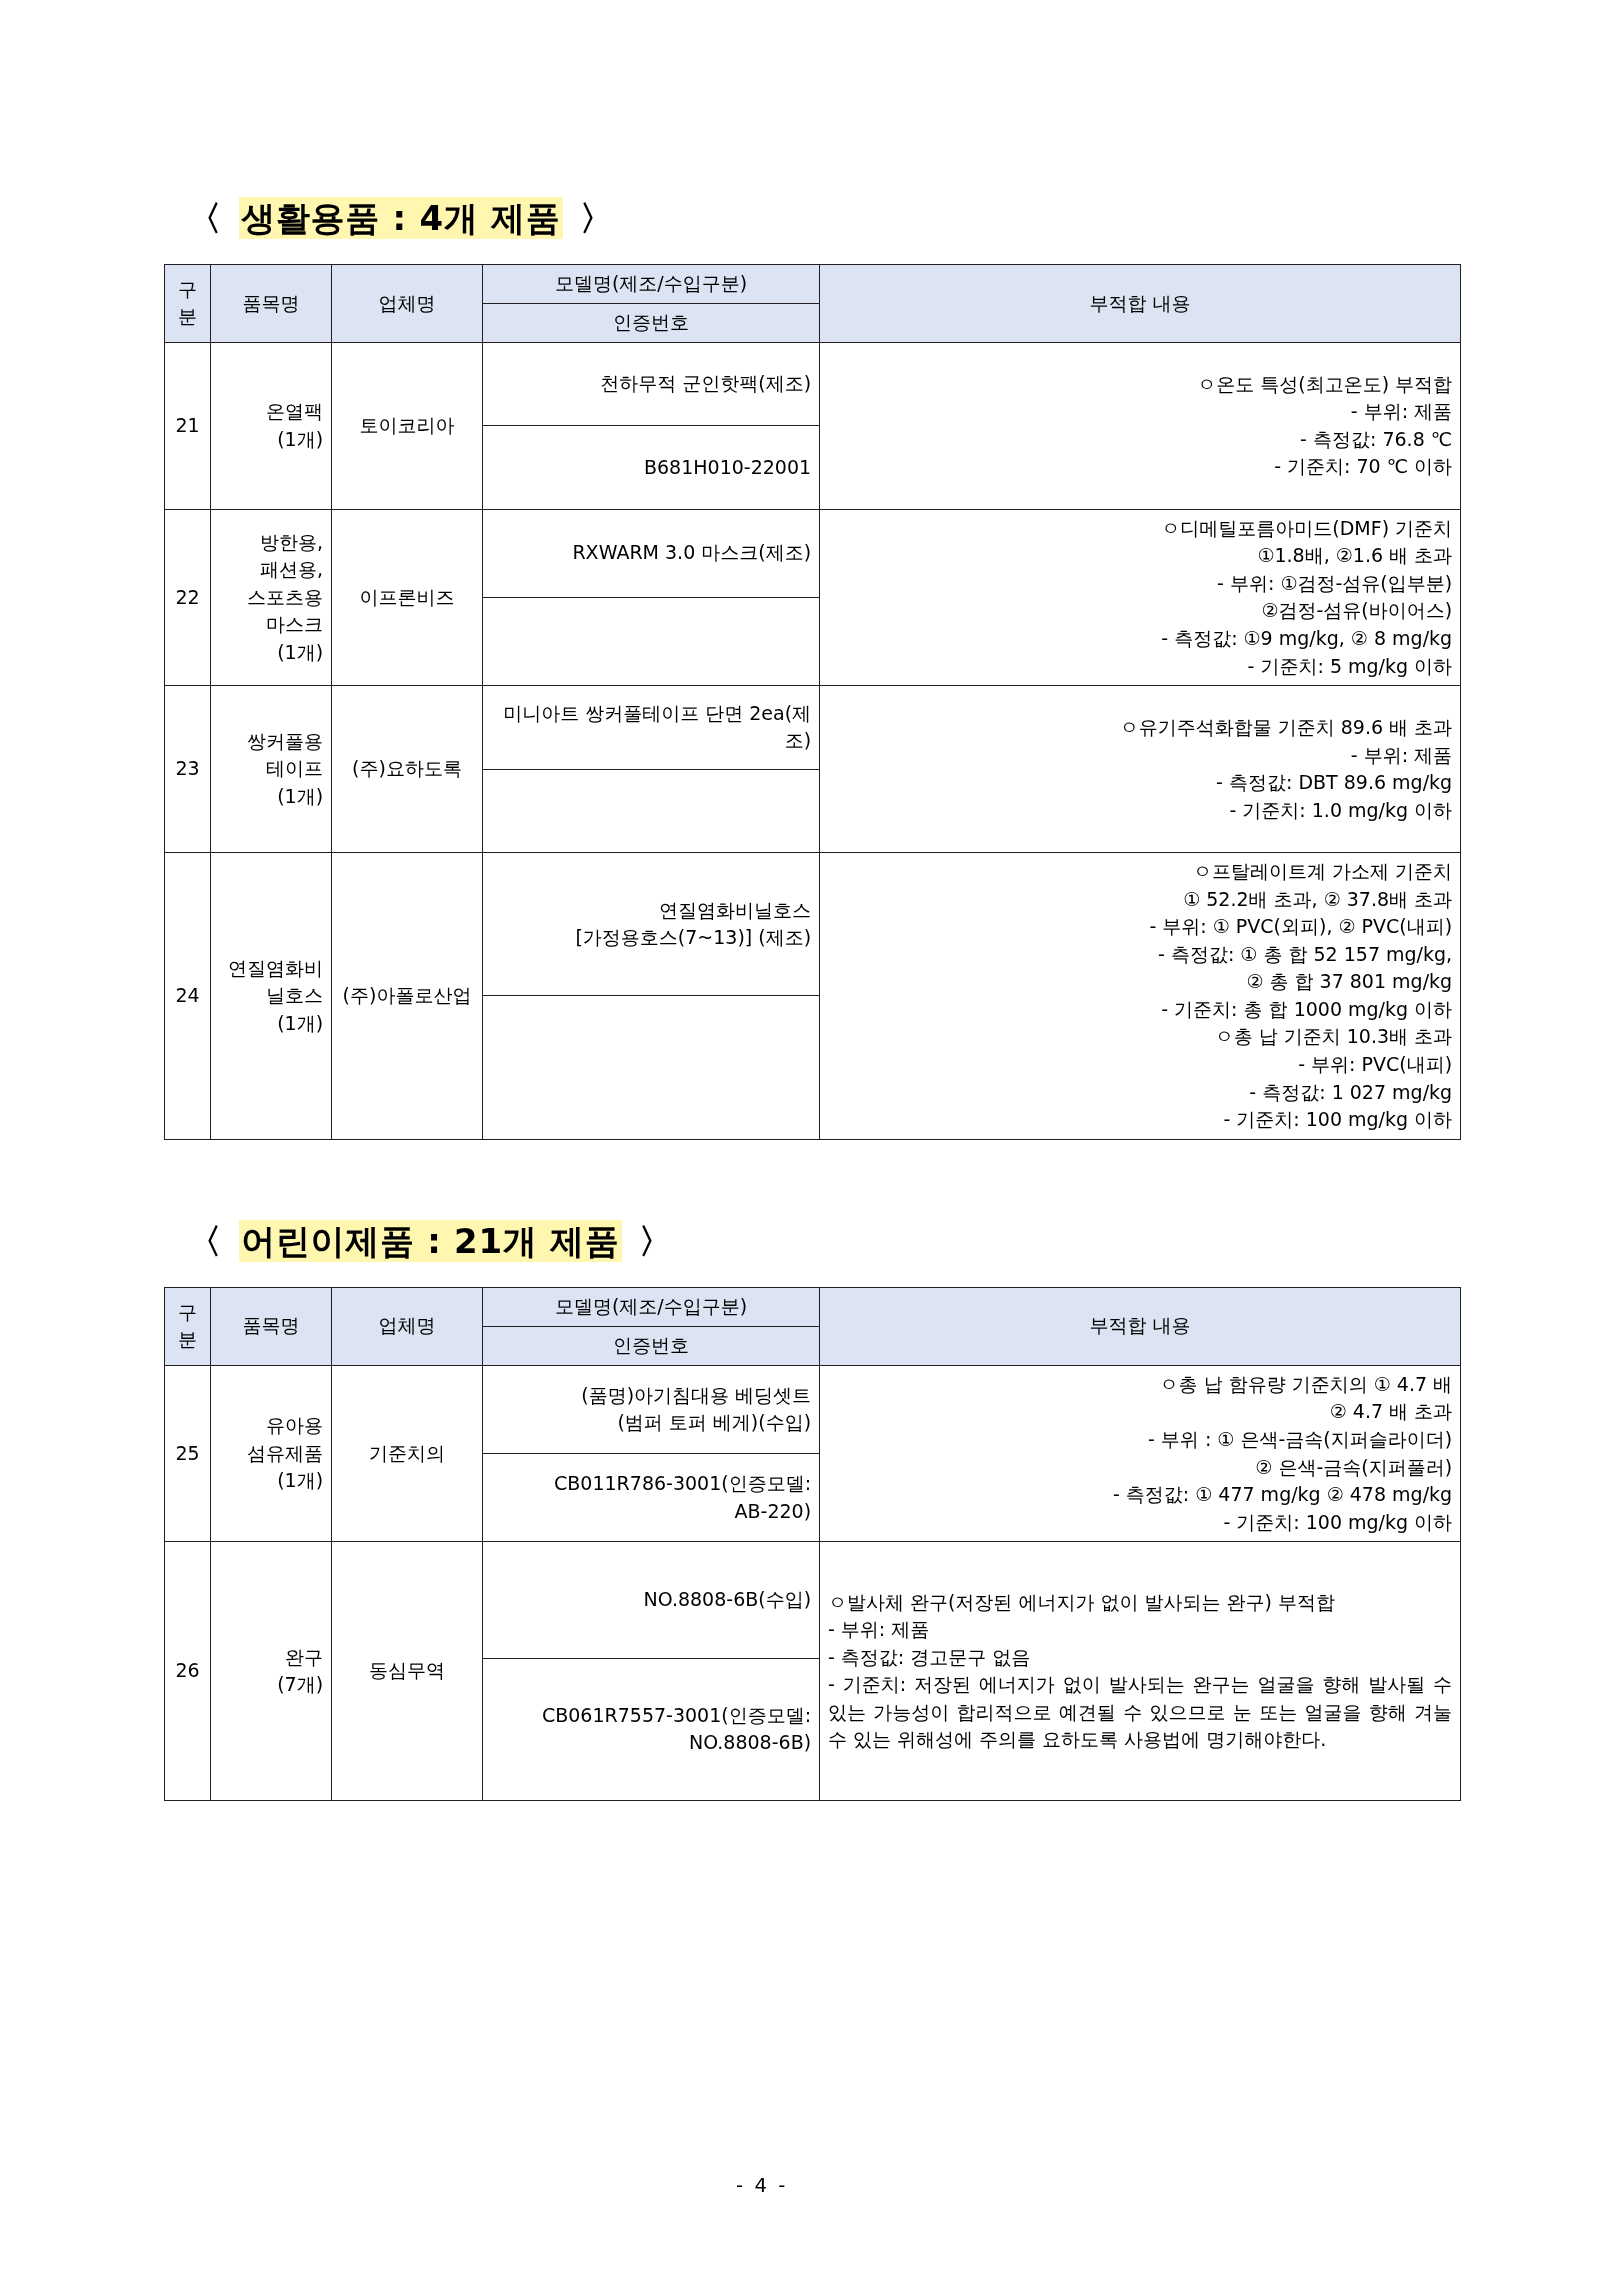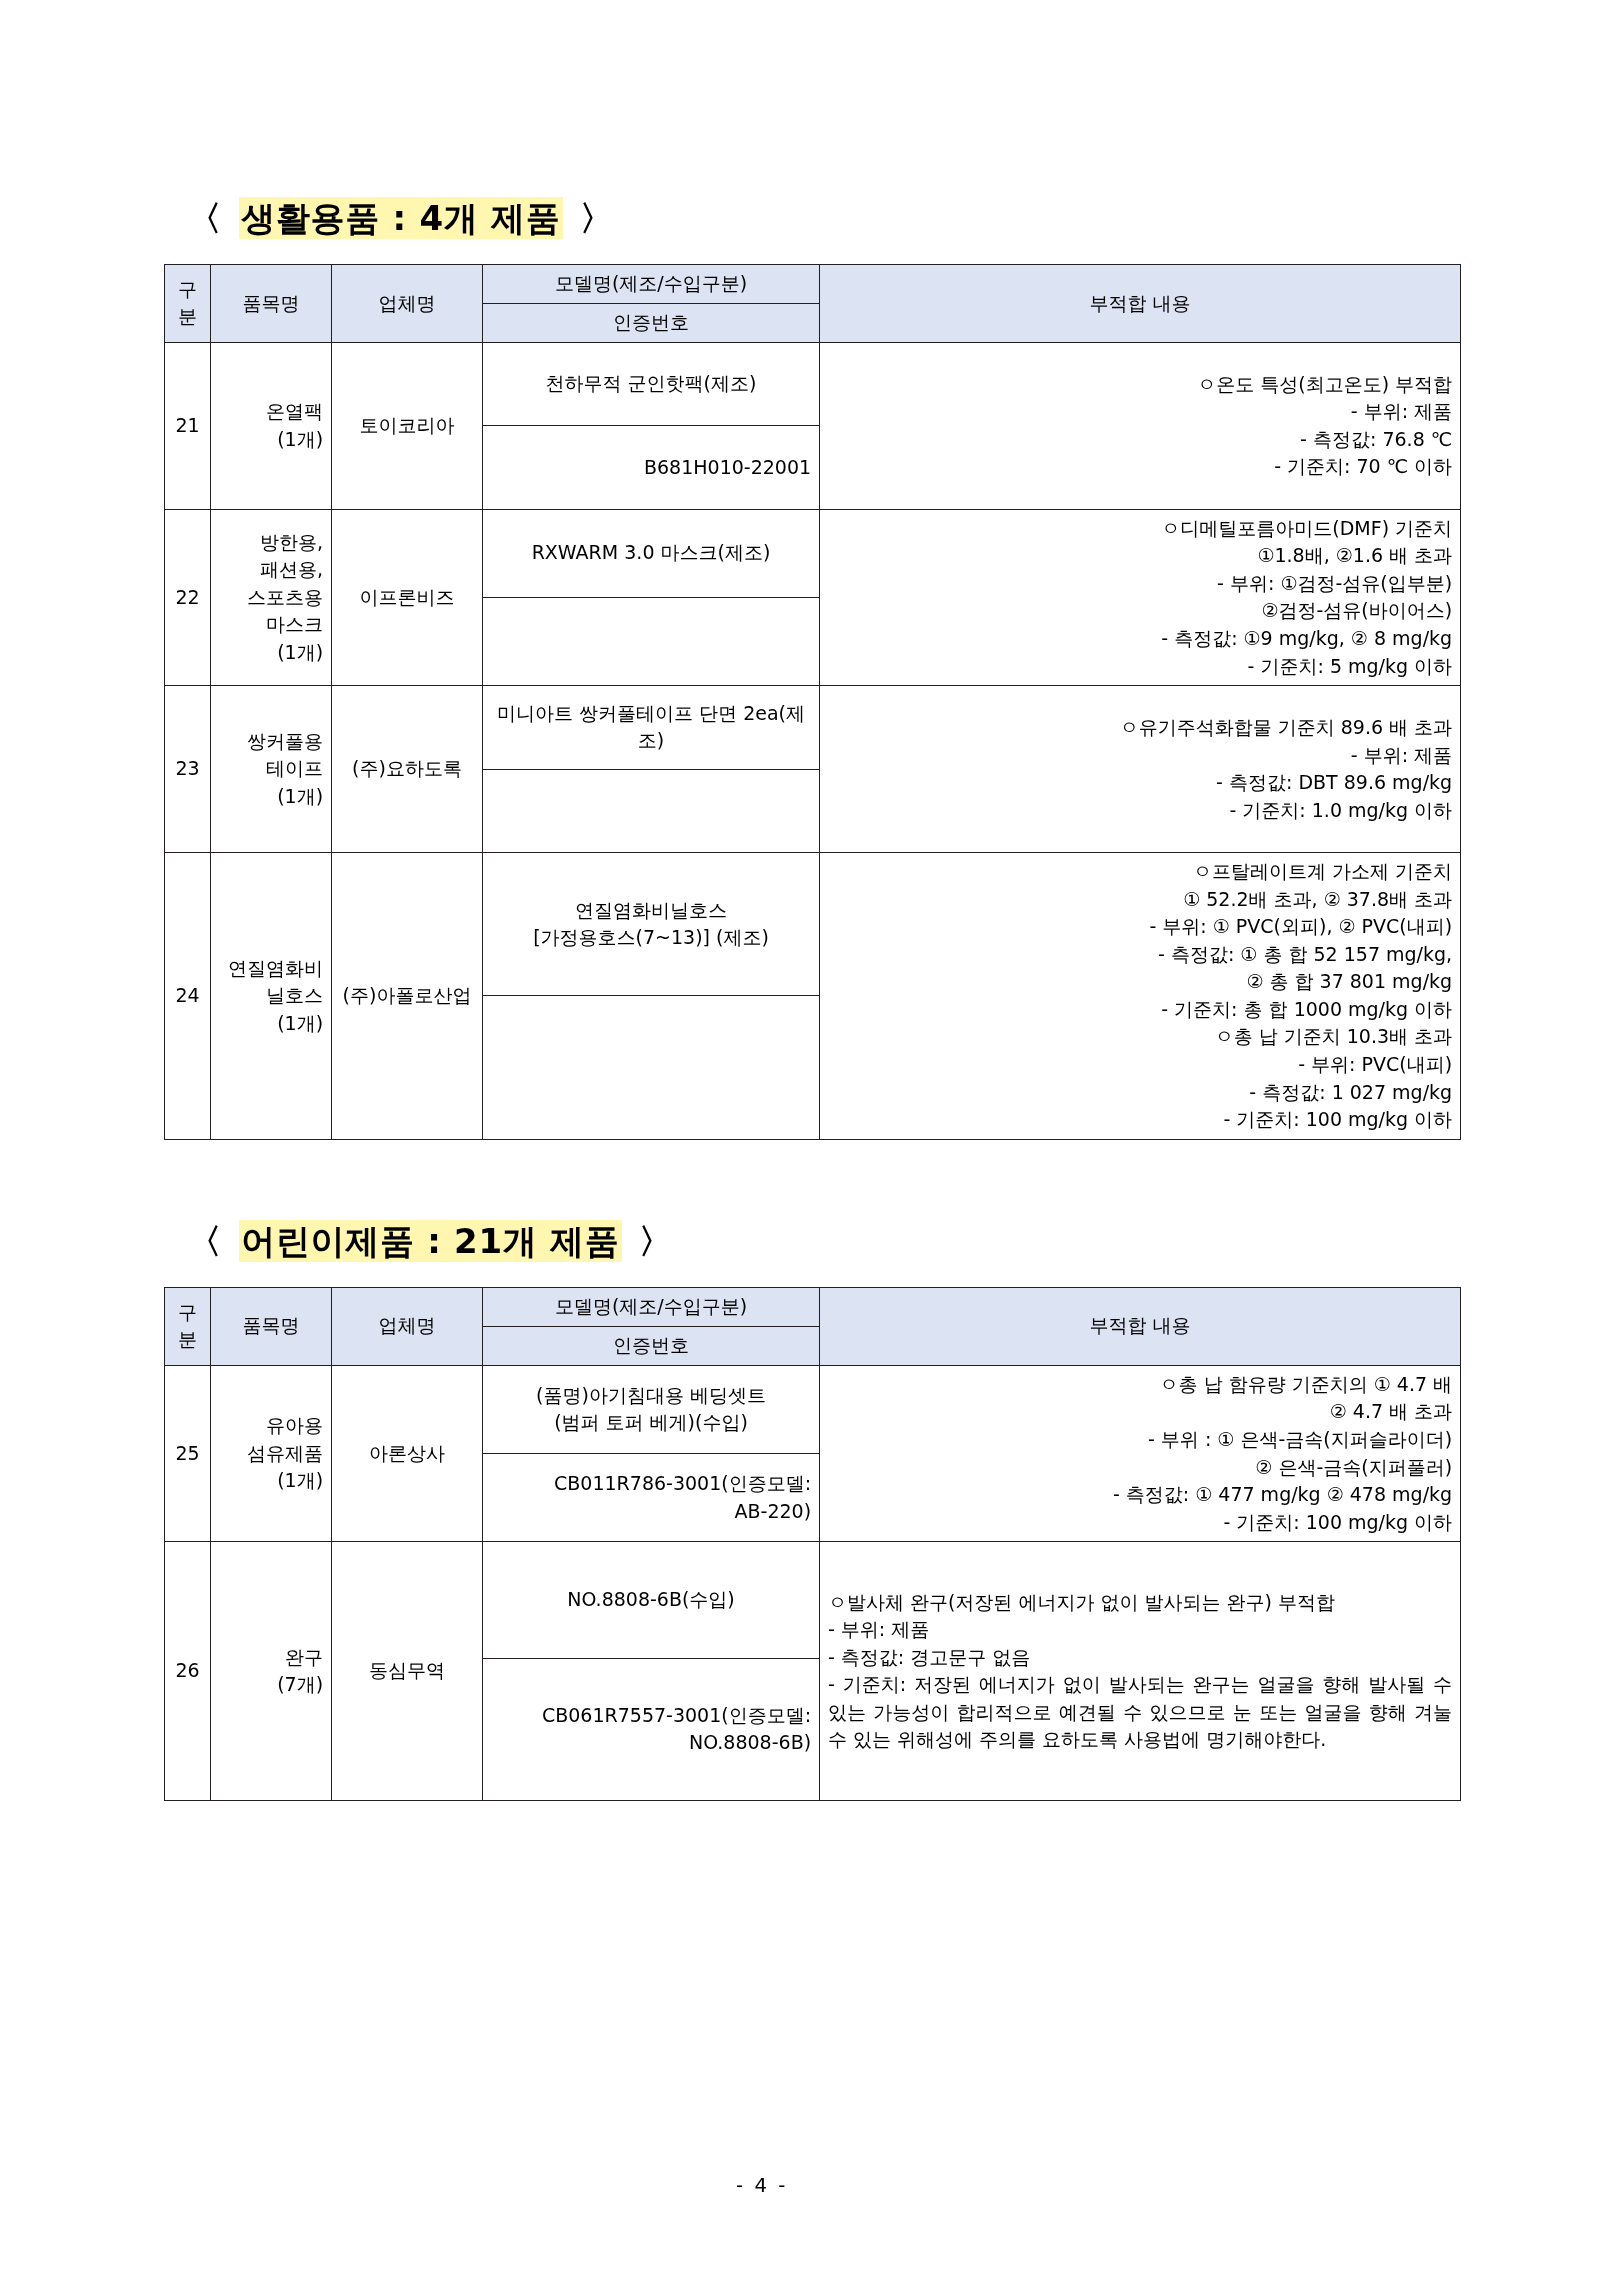--- a/index.html
+++ b/index.html
@@ -56,21 +56,21 @@
   }
   th.vert {
     width: 46px;
     padding: 6.5px 2.6px;
     line-height: 1.15;
   }
   .nowrap-pre {
     white-space: pre-line;
   }
   .model-cell {
-    text-align: center;
+    text-align: right;
     height: 72px;
   }
   .cert-cell {
     text-align: right;
     height: 72px;
   }
   .detail {
     text-align: right;
     white-space: pre-line;
     font-size: 19px;
@@ -246,21 +246,21 @@
         <th>인증번호</th>
       </tr>
     </thead>
     <tbody>
 
       <tr>
         <td class="idx" rowspan="2">25</td>
         <td class="item" rowspan="2">유아용
 섬유제품
 (1개)</td>
-        <td class="company" rowspan="2">아론상사</td>
+        <td class="company" rowspan="2">기준치의</td>
         <td class="model-cell nowrap-pre">(품명)아기침대용 베딩셋트
 (범퍼 토퍼 베게)(수입)</td>
         <td class="detail" rowspan="2">ㅇ총 납 함유량 기준치의 ① 4.7 배
   ② 4.7 배 초과
   - 부위 : ① 은색-금속(지퍼슬라이더)
            ② 은색-금속(지퍼풀러)
   - 측정값: ① 477 mg/kg ② 478 mg/kg
   - 기준치: 100 mg/kg 이하</td>
       </tr>
       <tr>

